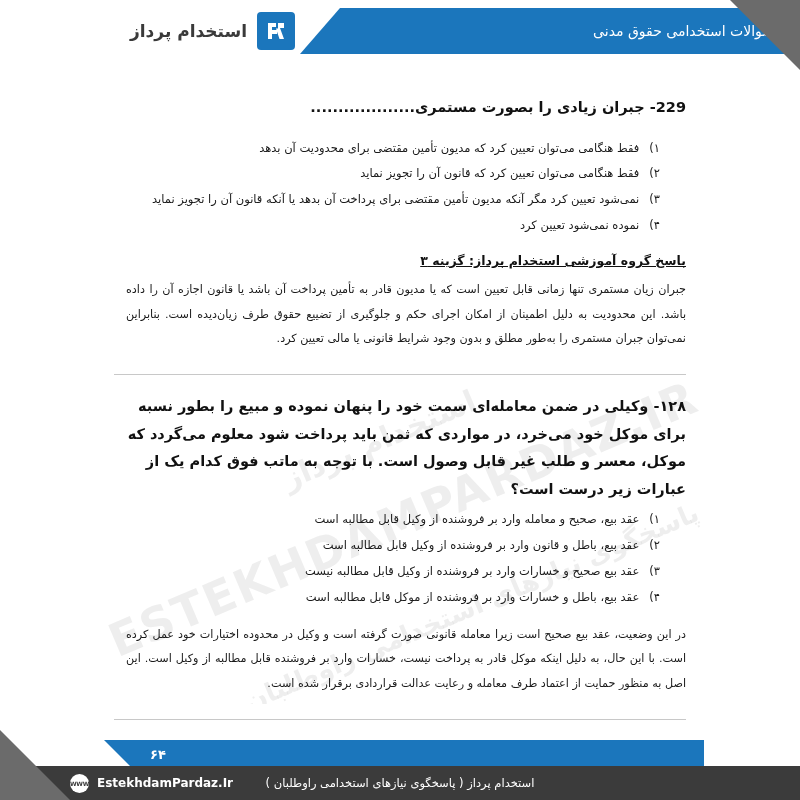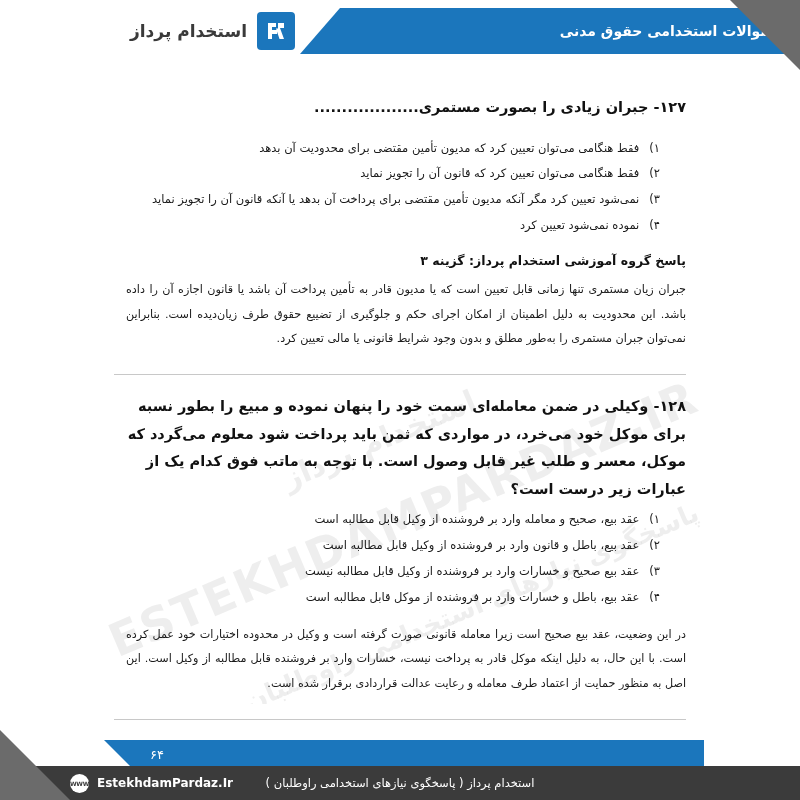--- a/index.html
+++ b/index.html
@@ -53,21 +53,21 @@
     display: flex;
     align-items: center;
     justify-content: flex-start;
     padding-right: 26px;
     box-sizing: border-box;
     clip-path: polygon(0 100%, 40px 0, 100% 0, 100% 100%);
   }
   .header-bar-title {
     color: #ffffff;
     font-size: 14px;
-    font-weight: bold;
+    font-weight: normal;
     letter-spacing: 0;
     text-align: center;
   }
   .header-logo {
     position: absolute;
     top: 12px;
     left: 130px;
     display: flex;
     align-items: center;
     gap: 10px;
@@ -166,20 +166,21 @@
     flex: 0 0 auto;
     color: #1a1a1a;
   }
   .opt-text { flex: 1 1 auto; }
 
   .answer-head {
     font-size: 12.5px;
     font-weight: bold;
     color: #111;
     margin: 14px 0 10px 0;
+    text-decoration: underline;
   }
   .answer-body {
     font-size: 11.2px;
     color: #1a1a1a;
     line-height: 2.2;
     text-align: justify;
     margin: 0 0 6px 12px;
   }
 
   .divider {
@@ -202,21 +203,21 @@
     height: 26px;
     background: #1b76bc;
     clip-path: polygon(0 0, 100% 0, 100% 100%, 26px 100%);
   }
   .footer-page-num {
     position: absolute;
     bottom: 38px;
     left: 150px;
     color: #ffffff;
     font-size: 13px;
-    font-weight: normal;
+    font-weight: bold;
   }
   .footer-dark {
     position: absolute;
     bottom: 0; left: 0; right: 0;
     height: 34px;
     background: #3b3b3b;
     display: flex;
     align-items: center;
     justify-content: center;
   }
@@ -279,21 +280,21 @@
 
     <div class="watermark">
       <div class="wm-text wm1">ESTEKHDAMPARDAZ.IR</div>
       <div class="wm-text wm2">استخدام پرداز</div>
       <div class="wm-text wm3">پاسخگوی نیازهای استخدامی راوطلبان</div>
     </div>
 
     <div class="content">
 
       <div>
-        <div class="q-title">۱۲۷- جبران زیادی را بصورت مستمری...................</div>
+        <div class="q-title">229- جبران زیادی را بصورت مستمری...................</div>
         <ul class="options">
           <li class="opt">
             <span class="opt-num">۱)</span>
             <span class="opt-text">فقط هنگامی می‌توان تعیین کرد که مدیون تأمین مقتضی برای محدودیت آن بدهد</span>
           </li>
           <li class="opt">
             <span class="opt-num">۲)</span>
             <span class="opt-text">فقط هنگامی می‌توان تعیین کرد که قانون آن را تجویز نماید</span>
           </li>
           <li class="opt">

